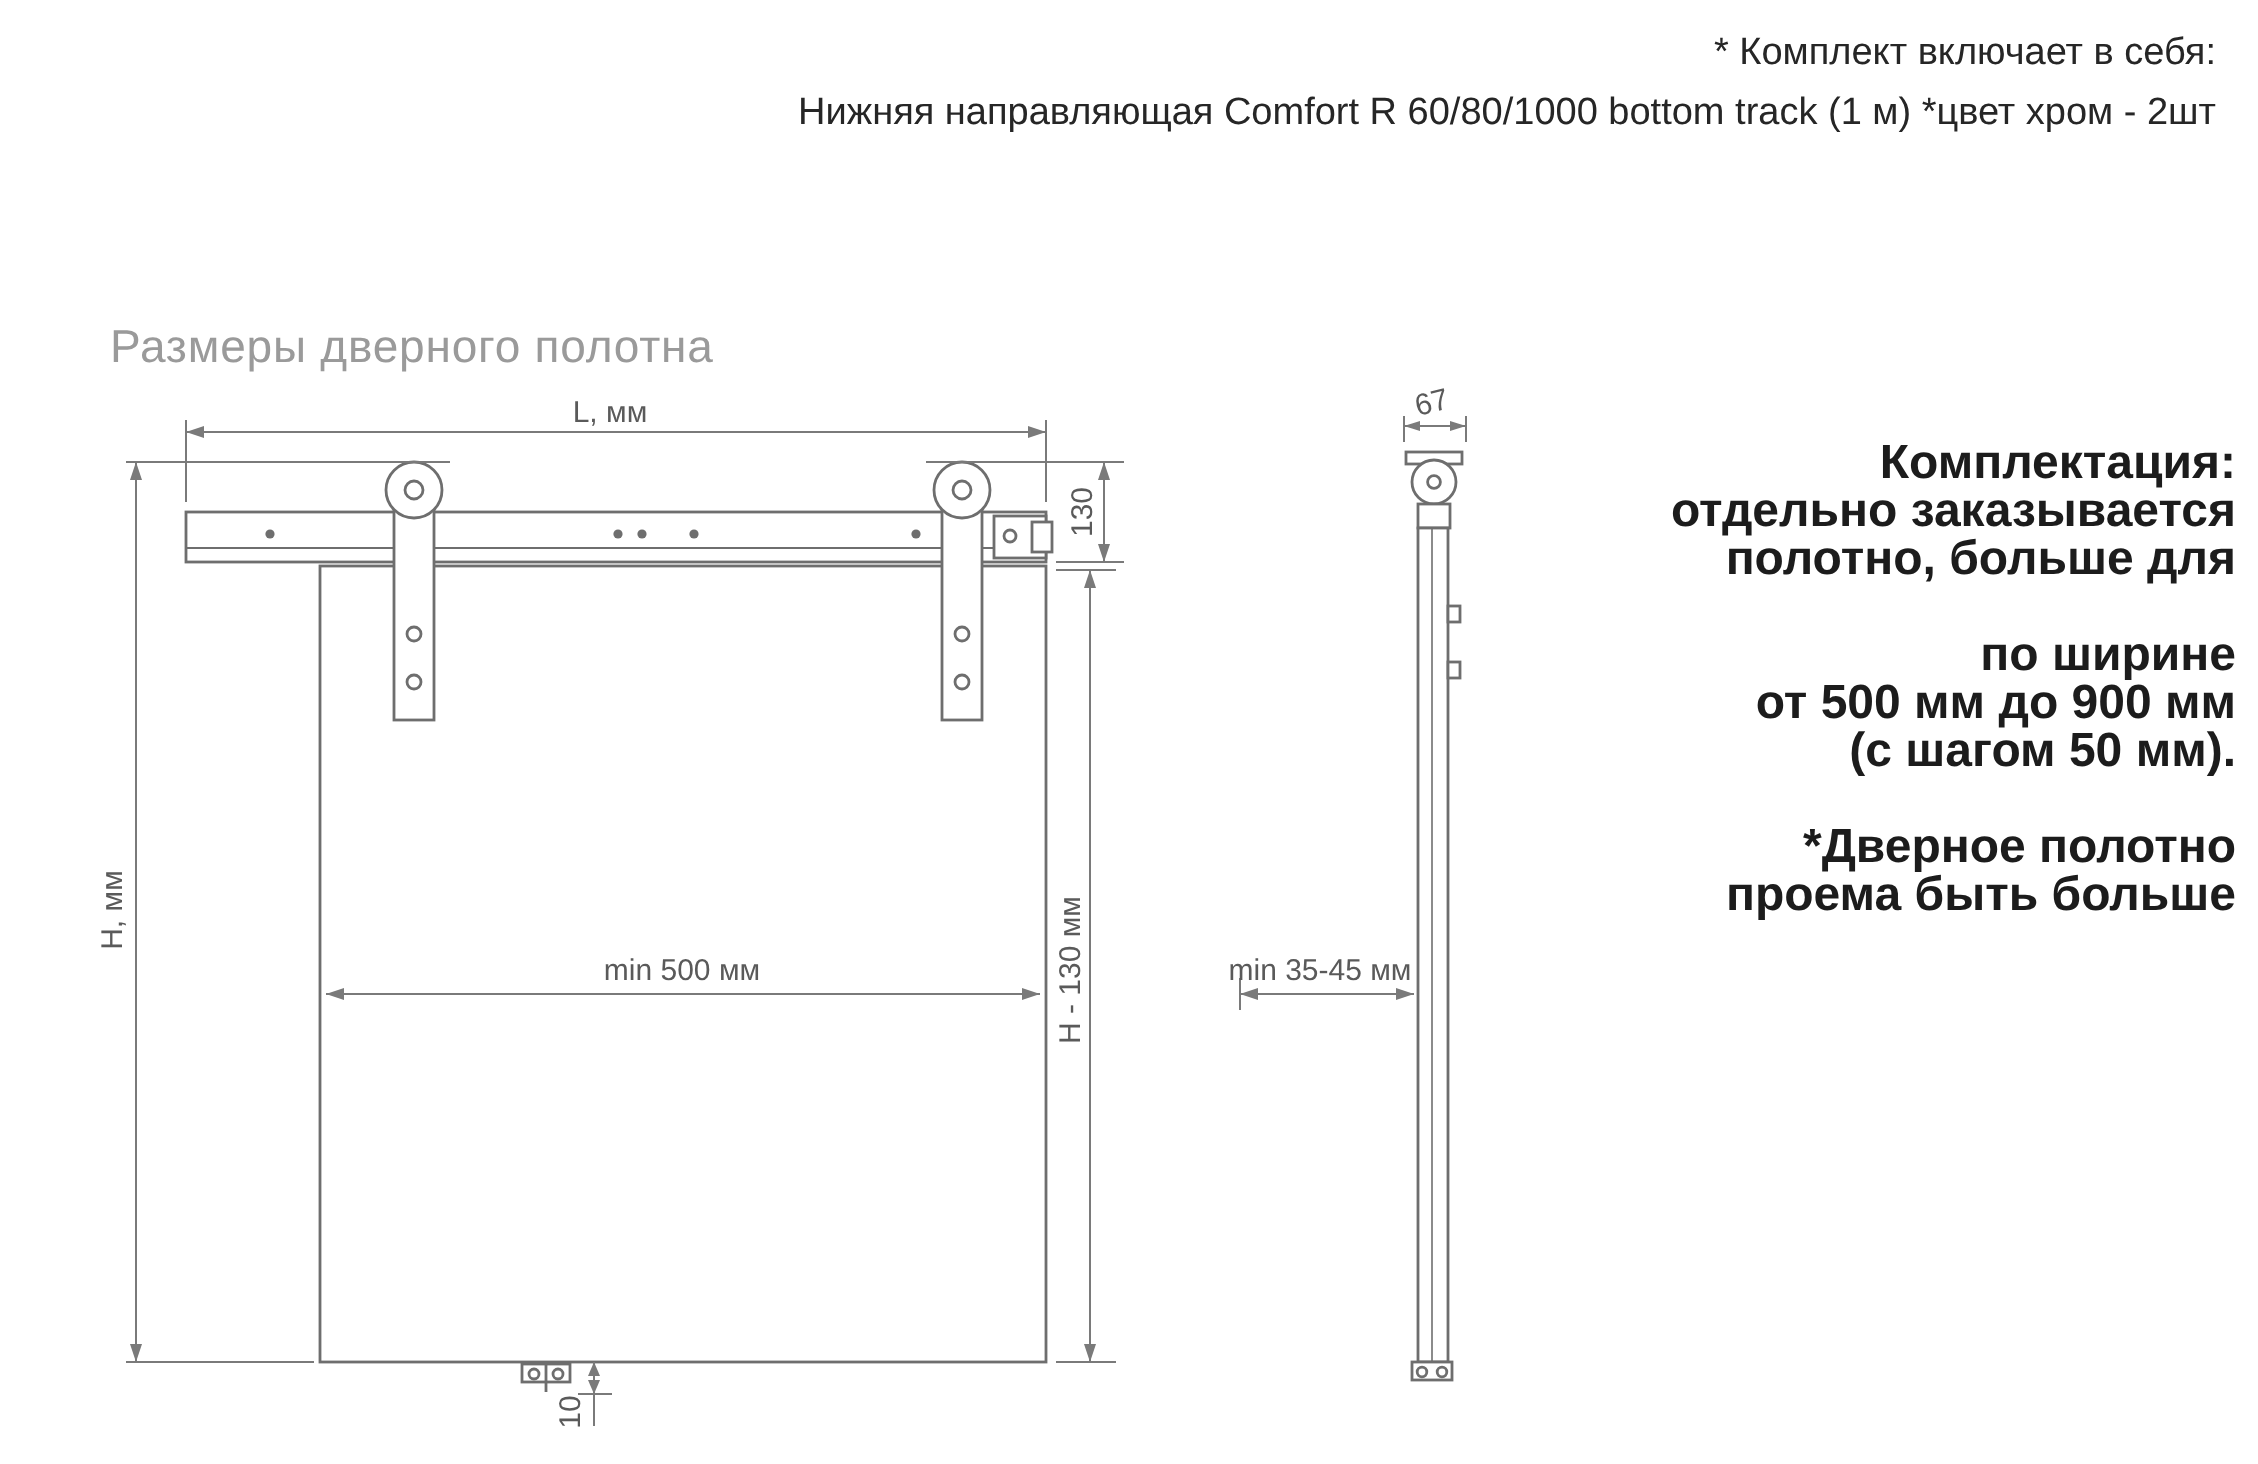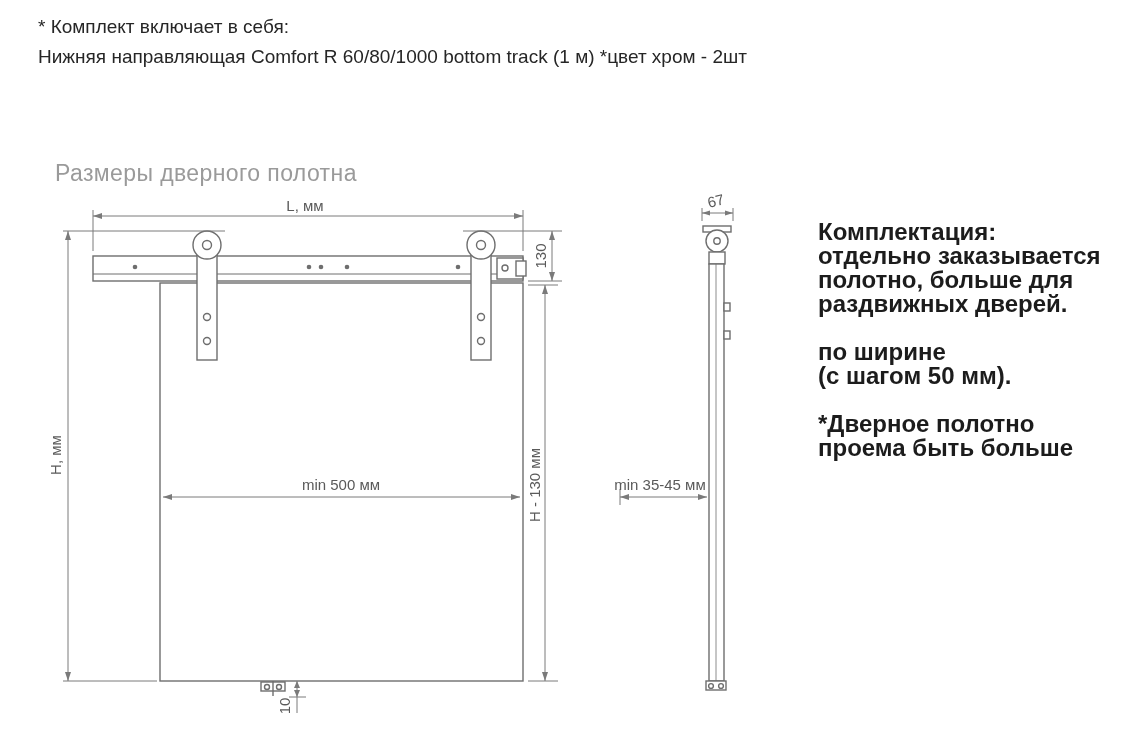--- a/index.html
+++ b/index.html
@@ -13,21 +13,21 @@
     color: #262626; font-size: 19px; line-height: 30px;
   }
   .diagram-title {
     left: 55px; top: 160px;
     color: #9a9a9a; font-size: 23px; letter-spacing: 0.4px;
   }
   .notes-block {
     left: 818px; top: 220px; width: 300px;
     color: #1c1c1c; font-size: 24px; font-weight: bold; line-height: 24px;
   }
-  .text-line { min-height: 24px; }
+  .text-line { min-height: 24px; text-align: right; }
   .header-block .text-line { min-height: 30px; white-space: nowrap; }
   svg text {
     font-family: "Liberation Sans", sans-serif;
     font-size: 15px; fill: #5a5a5a;
   }
 </style>
 </head>
 <body>
 
 <div class="abs header-block">
@@ -166,20 +166,20 @@
       <polygon points="707,497 698,494 698,500" fill="#7a7a7a" stroke="none"></polygon>
       <text x="660" y="490" text-anchor="middle" stroke="none">min 35-45 мм</text>
     </g>
   </g>
 </svg>
 
 <div class="abs notes-block">
   <div class="text-line">Комплектация:</div>
   <div class="text-line">отдельно заказывается</div>
   <div class="text-line">полотно, больше для</div>
-  <div class="text-line">раздвижных дверей.</div>
   <div class="text-line"></div>
   <div class="text-line">по ширине</div>
+  <div class="text-line">от 500 мм до 900 мм</div>
   <div class="text-line">(с шагом 50 мм).</div>
   <div class="text-line"></div>
   <div class="text-line">*Дверное полотно</div>
   <div class="text-line">проема быть больше</div>
 </div>
 
 </body></html>

